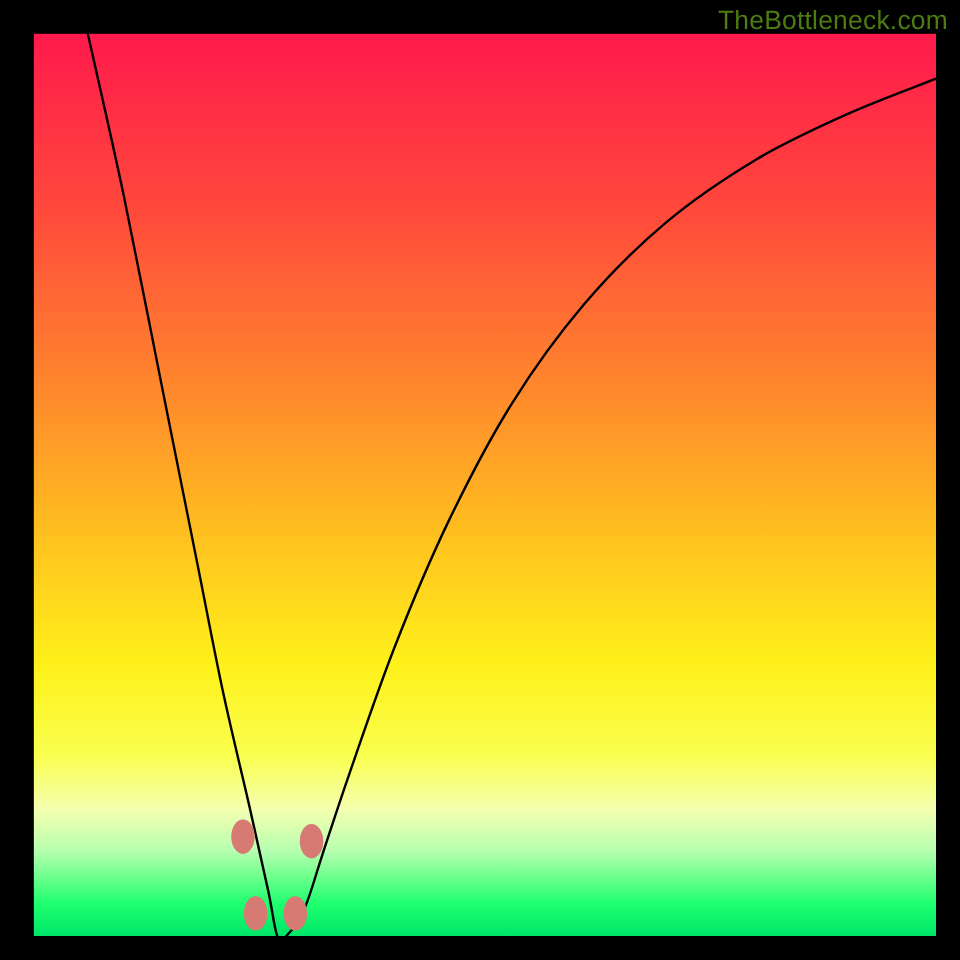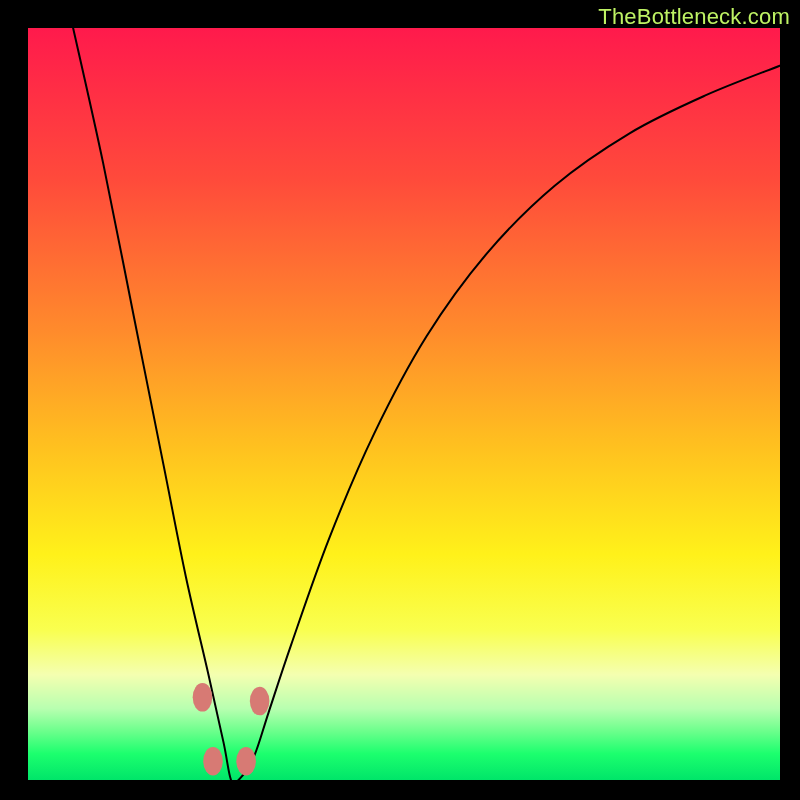--- a/index.html
+++ b/index.html
@@ -25,21 +25,21 @@
     height: 752px;
   }
   .gradient {
     position: absolute;
     inset: 0;
   }
   .watermark {
     position: absolute;
     top: 4px;
     right: 10px;
-    color: #bef264;
+    color: #4d7c0f;
     font-size: 22px;
     font-weight: 500;
     letter-spacing: 0.2px;
     user-select: none;
   }
   svg.curve {
     position: absolute;
     inset: 0;
   }
 </style>

